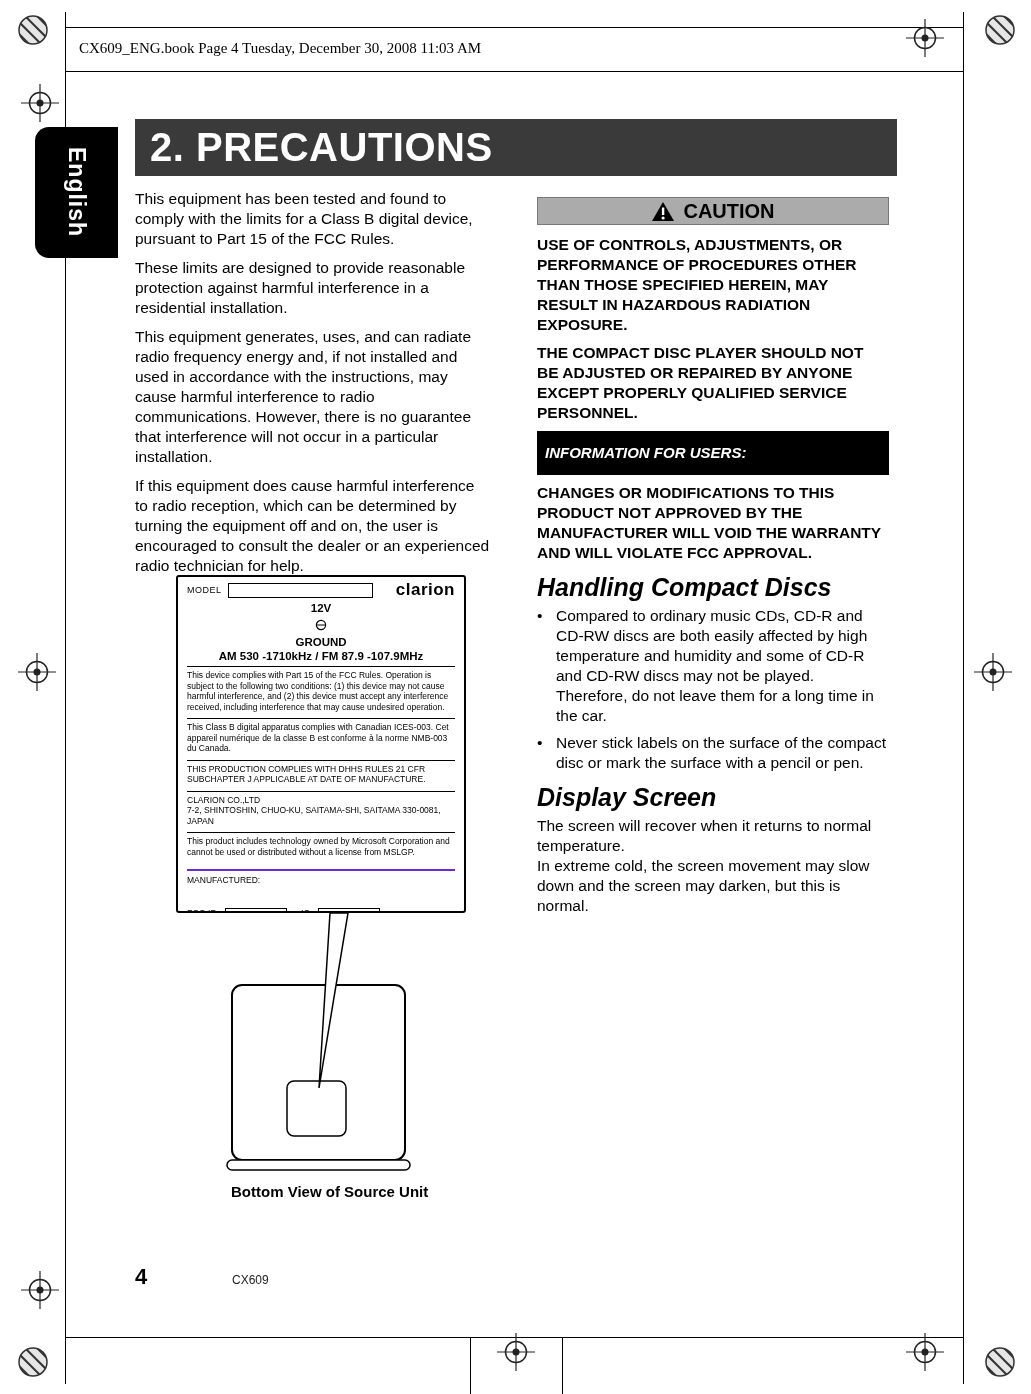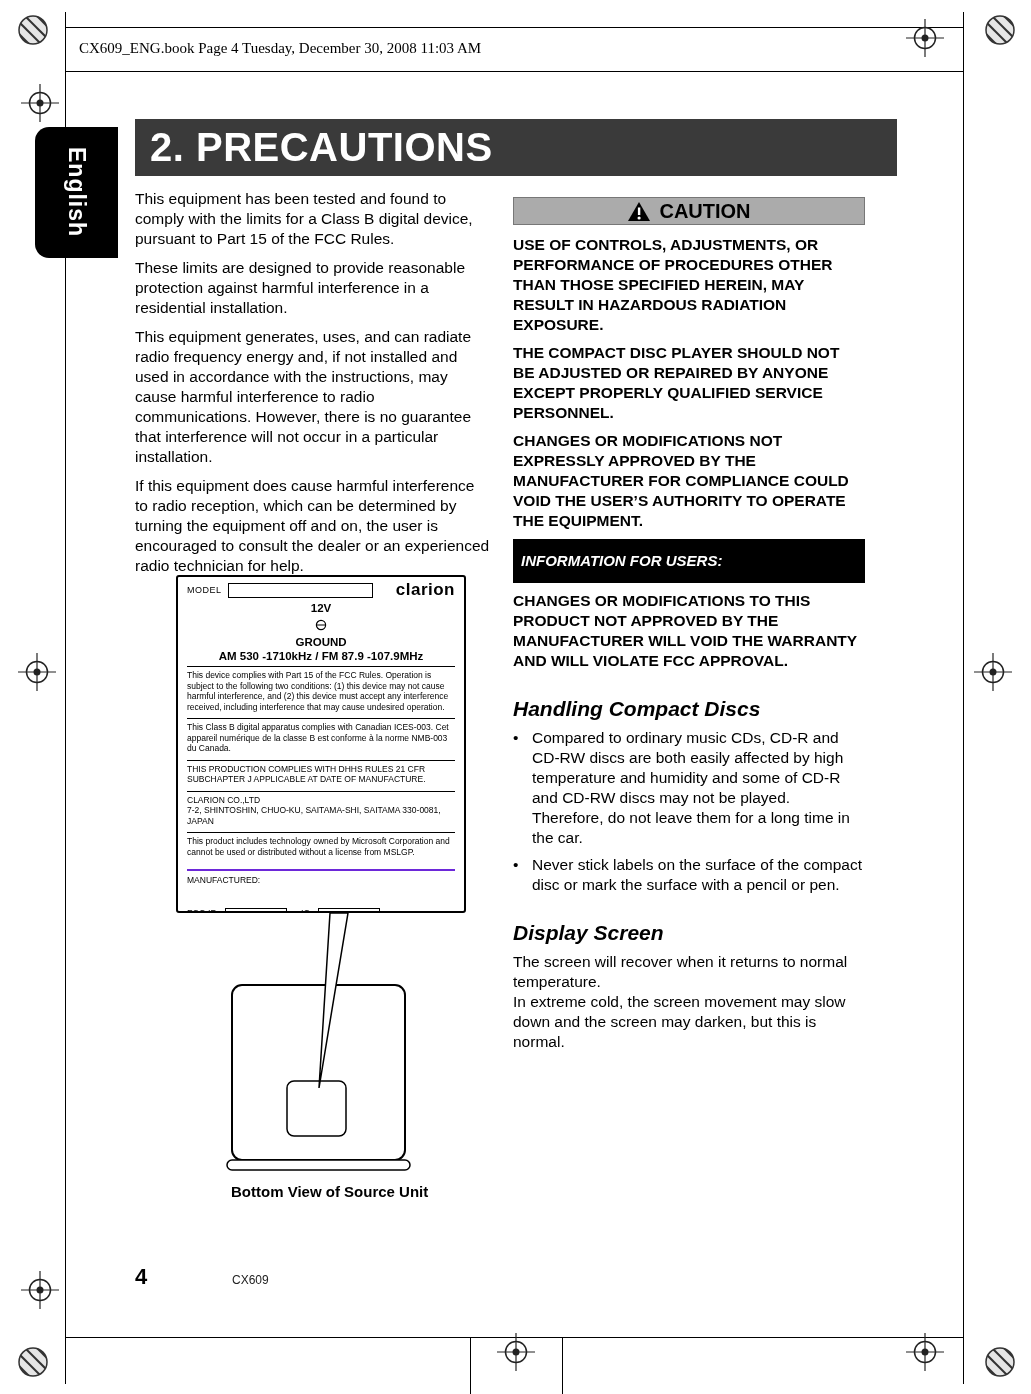--- a/index.html
+++ b/index.html
@@ -21,32 +21,32 @@
                    font-size:23px; letter-spacing:1px; }
 
   .title-bar { position:absolute; left:135px; top:119px; width:762px; height:57px;
                background:#3a3a3a; color:#fff; display:flex; align-items:center;
                padding-left:15px; font-size:40px; font-weight:bold; letter-spacing:0.5px;text-align:right; }
 
   .col-left  { position:absolute; left:135px; top:189px; width:356px;
                font-size:15.5px; line-height:20px; }
   .col-left p { margin-bottom:9px; }
 
-  .col-right { position:absolute; left:513px; top:197px; width:352px;
+  .col-right { position:absolute; left:537px; top:197px; width:352px;
                font-size:15.5px; line-height:20px; }
   .bold-p { font-weight:bold; margin-bottom:8px; }
 
   .caution-bar { background:#ababab; border:1px solid #777; height:28px;
                  display:flex; align-items:center; justify-content:center; gap:8px;
                  font-weight:bold; font-size:20px; margin-bottom:10px; }
 
   .info-bar { background:#000; color:#fff; font-weight:bold; font-style:italic;
               font-size:15px; padding:12px 8px; margin:4px 0 8px; }
 
-  .subheading { font-size:21px; font-weight:bold; font-style:italic; margin:28px 0 9px; }
+  .subheading { font-size:25px; font-weight:bold; font-style:italic; margin:14px 0 9px; }
 
   .bullet { display:flex; margin-bottom:7px; }
   .bullet .dot { width:19px; flex:none; }
 
   
   .device-label { position:absolute; left:176px; top:575px; width:290px; height:338px;
                   border:2px solid #000; border-radius:3px; background:#fff;
                   padding:6px 9px 8px; font-size:8.5px; line-height:10.5px; overflow:hidden; }
   .dl-row1 { display:flex; align-items:center; gap:6px; margin-bottom:3px; }
   .dl-model { font-size:9px; letter-spacing:0.5px; }
@@ -289,21 +289,20 @@
     <div class="caution-bar">
       <svg width="24" height="21" viewBox="0 0 24 21">
         <polygon points="12,1 23,20 1,20" fill="#000"></polygon>
         <rect x="10.9" y="6.5" width="2.4" height="7.5" fill="#fff"></rect>
         <circle cx="12.1" cy="17" r="1.6" fill="#fff"></circle>
       </svg>
       <span>CAUTION</span>
     </div>
     <p class="bold-p">USE OF CONTROLS, ADJUSTMENTS, OR PERFORMANCE OF PROCEDURES OTHER THAN THOSE SPECIFIED HEREIN, MAY RESULT IN HAZARDOUS RADIATION EXPOSURE.</p>
     <p class="bold-p">THE COMPACT DISC PLAYER SHOULD NOT BE ADJUSTED OR REPAIRED BY ANYONE EXCEPT PROPERLY QUALIFIED SERVICE PERSONNEL.</p>
-    <p class="bold-p">CHANGES OR MODIFICATIONS NOT EXPRESSLY APPROVED BY THE MANUFACTURER FOR COMPLIANCE COULD VOID THE USER’S AUTHORITY TO OPERATE THE EQUIPMENT.</p>
 
     <div class="info-bar">INFORMATION FOR USERS:</div>
     <p class="bold-p">CHANGES OR MODIFICATIONS TO THIS PRODUCT NOT APPROVED BY THE MANUFACTURER WILL VOID THE WARRANTY AND WILL VIOLATE FCC APPROVAL.</p>
 
     <div class="subheading">Handling Compact Discs</div>
     <div class="bullet">
       <span class="dot">•</span>
       <span>Compared to ordinary music CDs, CD-R and CD-RW discs are both easily affected by high temperature and humidity and some of CD-R and CD-RW discs may not be played. Therefore, do not leave them for a long time in the car.</span>
     </div>
     <div class="bullet">

